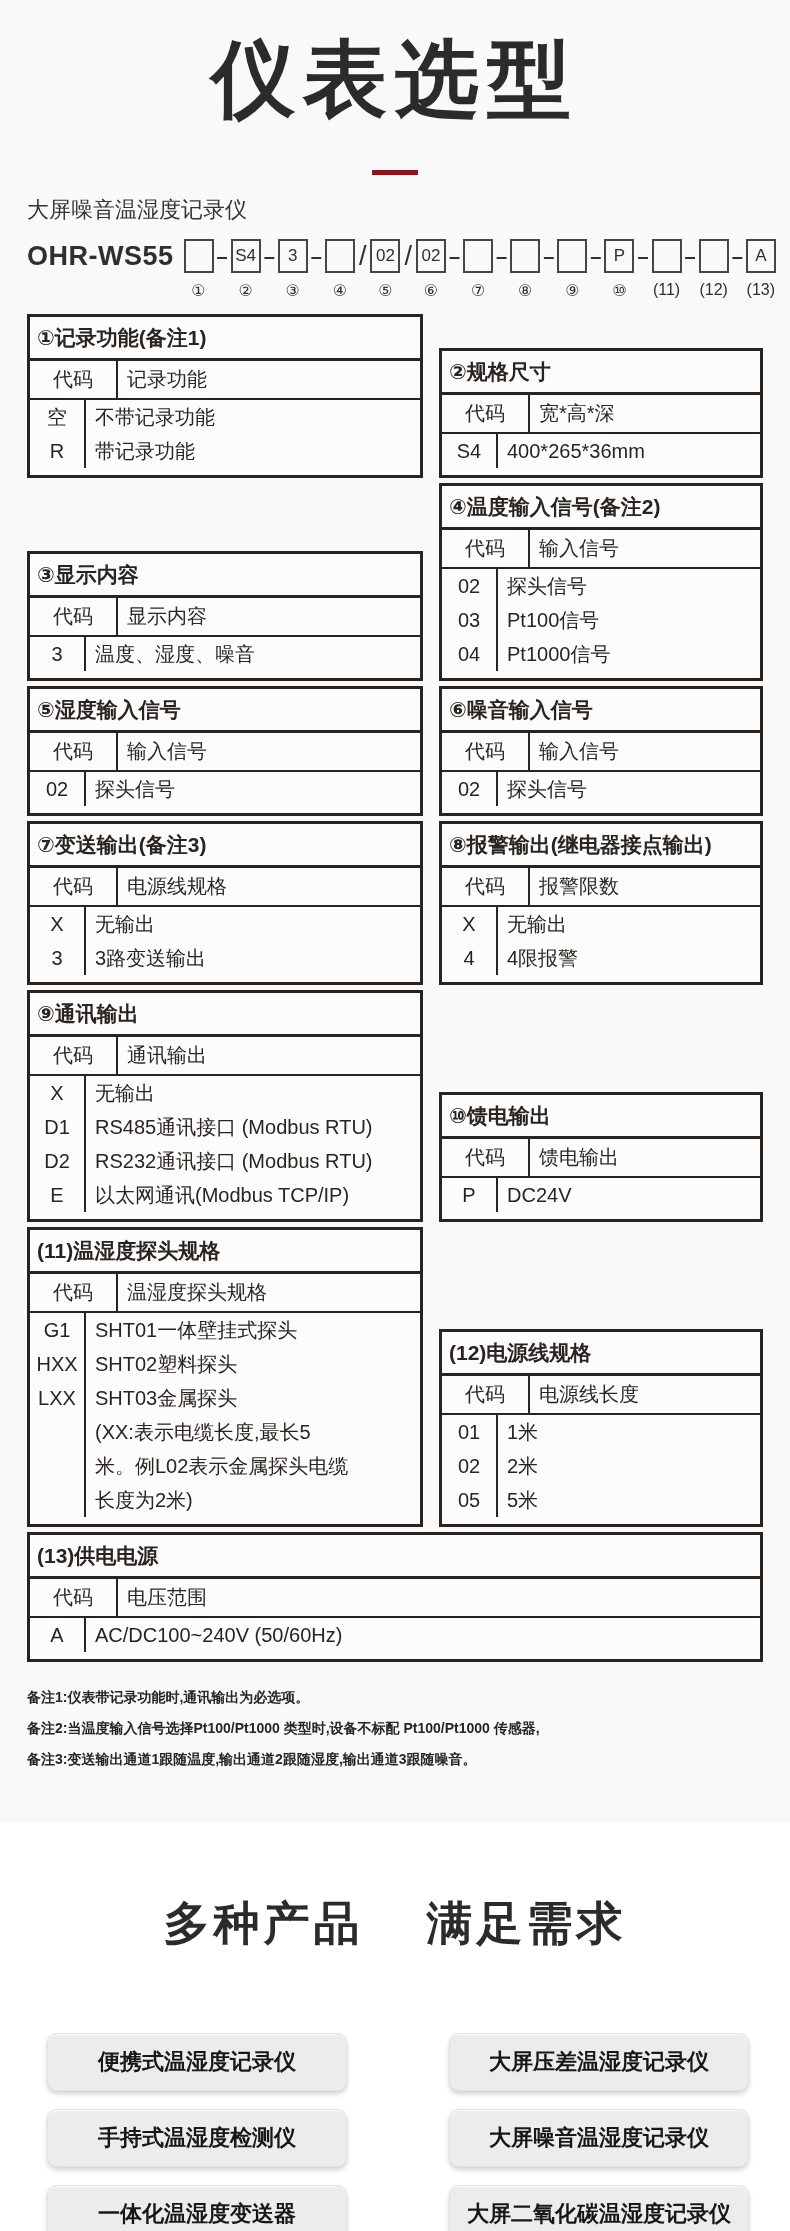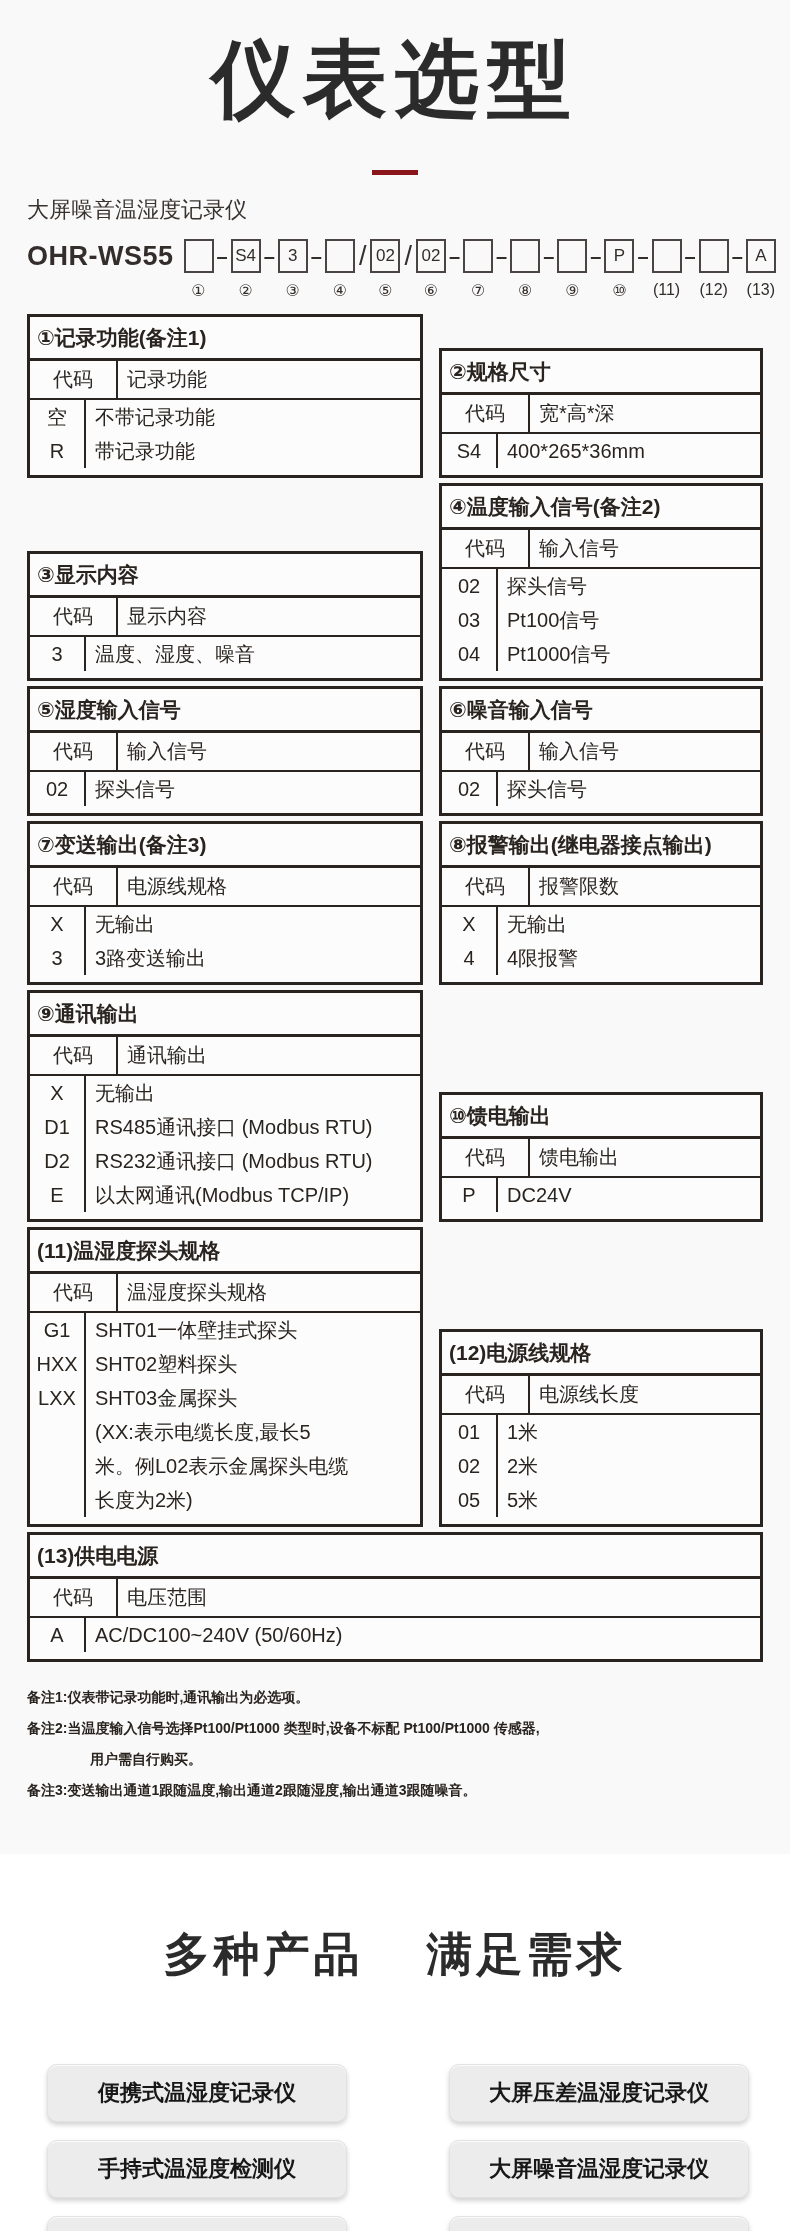--- a/index.html
+++ b/index.html
@@ -376,21 +376,20 @@
             <div class="line">AC/DC100~240V (50/60Hz)</div>
           </div>
         </div>
       </div>
     </div>
 
   <div class="notes">
 
   <div class="note-line">备注1:仪表带记录功能时,通讯输出为必选项。</div>
       <div class="note-line">备注2:当温度输入信号选择Pt100/Pt1000 类型时,设备不标配 Pt100/Pt1000 传感器,</div>
-      <div class="note-line cont">用户需自行购买。</div>
       <div class="note-line">备注3:变送输出通道1跟随温度,输出通道2跟随湿度,输出通道3跟随噪音。</div>
     </div>
 </div>
 
 <div class="section2">
   <h2 class="products-title">多种产品 满足需求</h2>
   <div class="grid">
 
   <div class="prod-btn">便携式温湿度记录仪</div>
       <div class="prod-btn">大屏压差温湿度记录仪</div>

